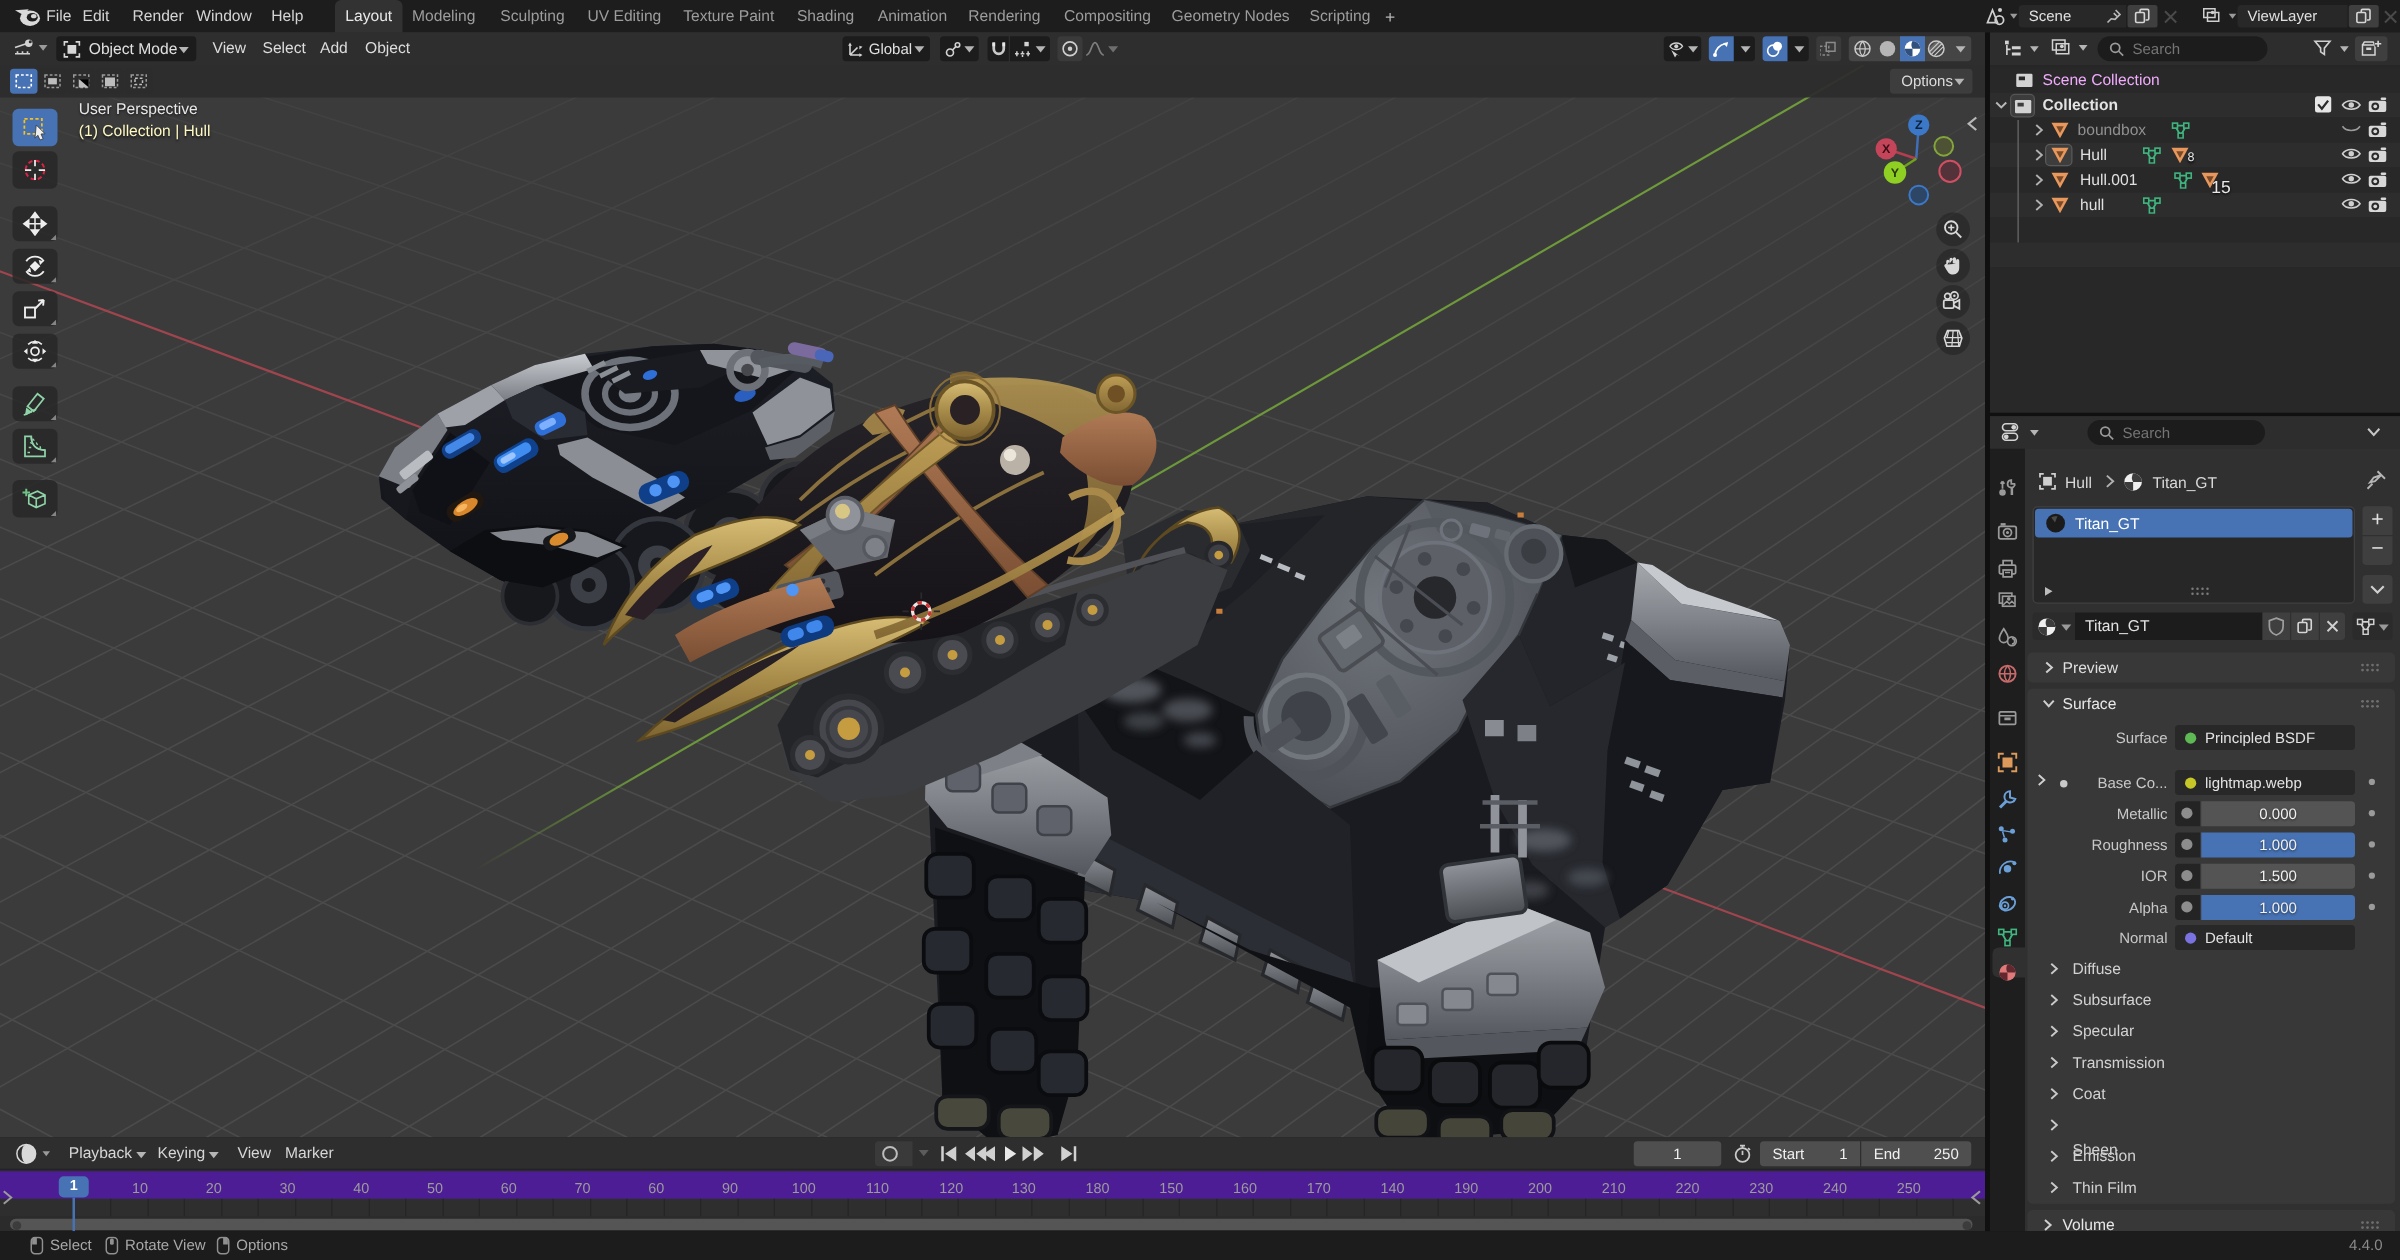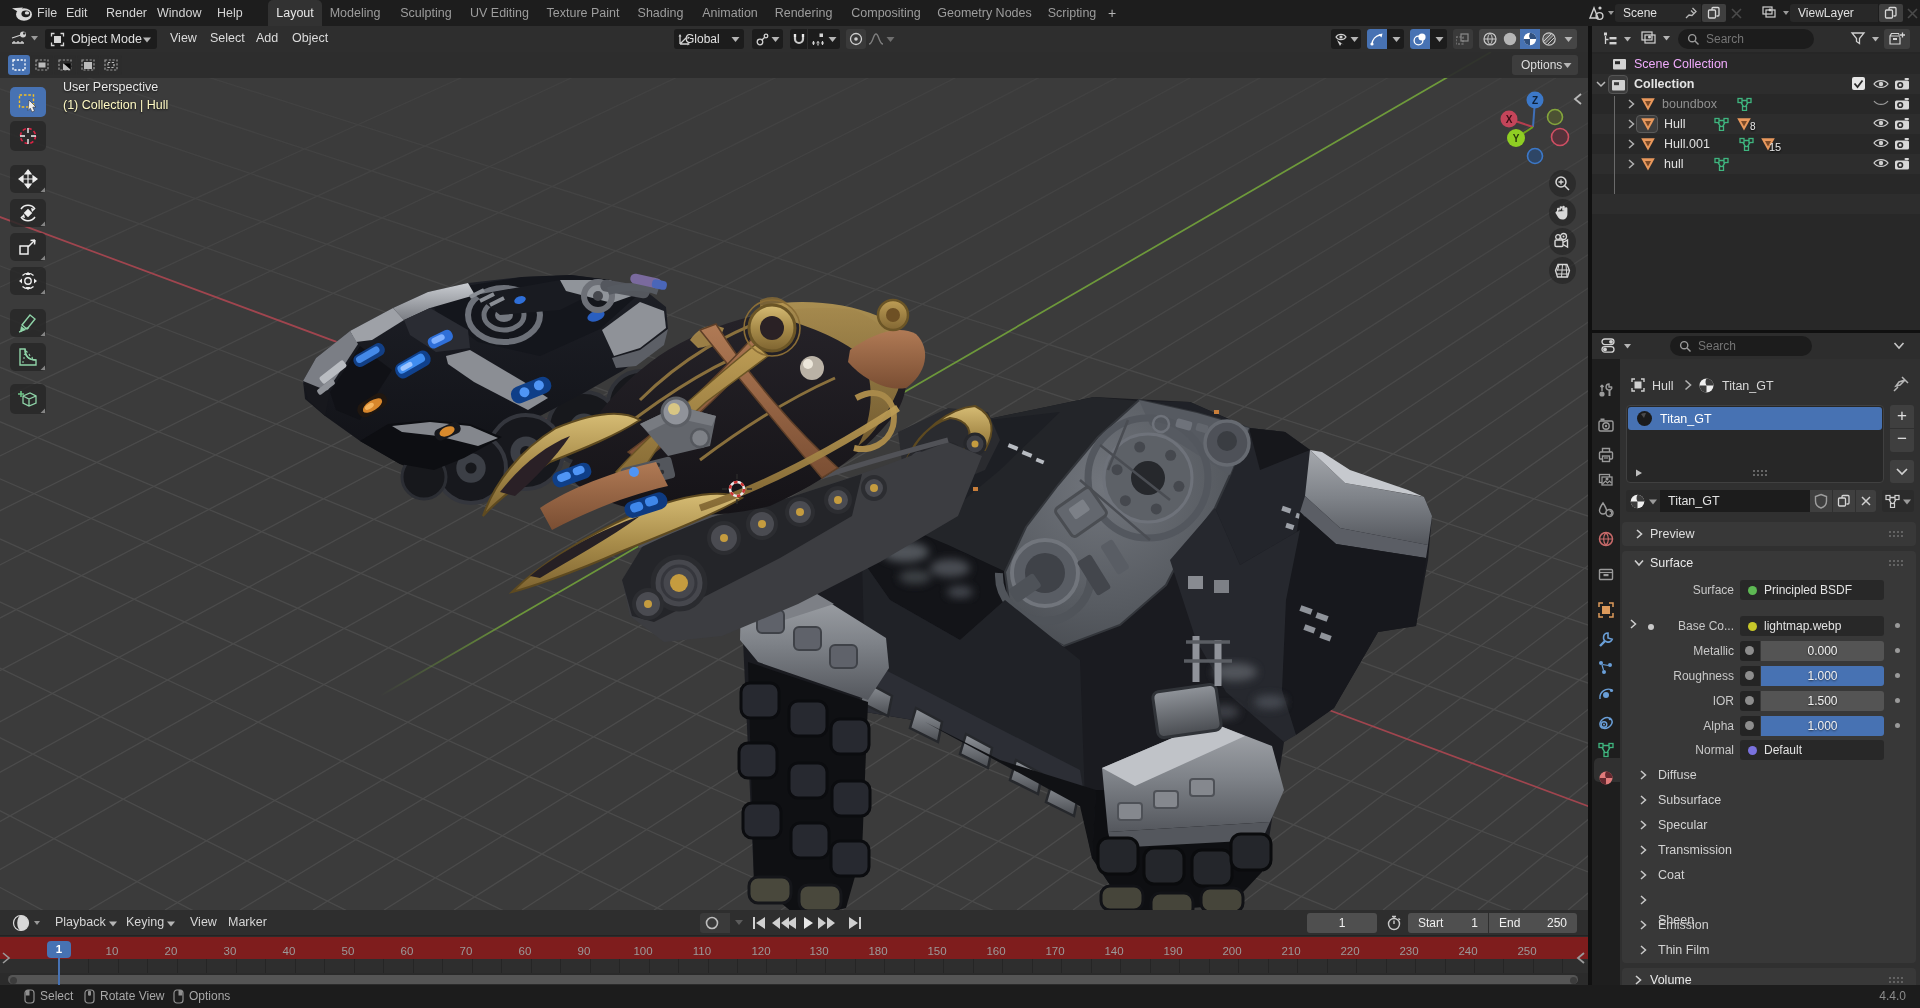--- a/index.html
+++ b/index.html
@@ -681,21 +681,21 @@
           </svg></div>
     <span class="abs" style="left:170px;top:5px;color:#dcdcdc;font-size:12.5px">View</span>
     <span class="abs" style="left:210px;top:5px;color:#dcdcdc;font-size:12.5px">Select</span>
     <span class="abs" style="left:256px;top:5px;color:#dcdcdc;font-size:12.5px">Add</span>
     <span class="abs" style="left:292px;top:5px;color:#dcdcdc;font-size:12.5px">Object</span>
     <div class="abs" style="left:674px;top:3px;width:70px;height:20px;background:#1c1c1c;border-radius:3px;color:#e0e0e0;font-size:12px;line-height:20px">
 <svg class="abs" style="left:4px;top:3px" width="14" height="14" viewBox="0 0 14 14">
             <path d="M2,12 L2,4 M2,12 L10,12 M2,12 L8,6" stroke="#d2d2d2" stroke-width="1.3" fill="none"></path>
             <path d="M2,2 l-1.5,2.5 h3 z M12,12 l-2.5,-1.5 v3 z M9.5,4.5 l0,3 2.5,-2.2 z" fill="#d2d2d2"></path>
           </svg>
-<span style="margin-left:11px">Global</span>
+<span style="margin-left:21px">Global</span>
 <svg class="abs" style="right:4px;top:7px" width="9" height="7" viewBox="0 0 9 7">
             <path d="M0.5,1 l8,0 -4,5 z" fill="#b5b5b5"></path>
           </svg></div>
     <div class="abs" style="left:752px;top:3px;width:31px;height:20px;background:#1c1c1c;border-radius:3px">
 <svg class="abs" style="left:3px;top:3px" width="15" height="15" viewBox="0 0 15 15">
             <circle cx="5" cy="10" r="2.8" fill="none" stroke="#d2d2d2" stroke-width="1.3"></circle>
             <circle cx="11" cy="4" r="1.8" fill="none" stroke="#d2d2d2" stroke-width="1.3"></circle>
             <path d="M7,8 L9.5,5.5" stroke="#d2d2d2" stroke-width="1.3"></path>
           </svg>
 <svg class="abs" style="right:3px;top:7px" width="9" height="7" viewBox="0 0 9 7">
@@ -970,21 +970,21 @@
     <svg class="abs" style="left:147px;top:111px" width="15" height="14" viewBox="0 0 15 14">
         <path d="M3,3.5 L12,3.5 L7.5,11.5 Z" fill="none" stroke="#3fb57f" stroke-width="1.5"></path>
         <rect x="1" y="1.5" width="4" height="4" fill="#282828" stroke="#3fb57f" stroke-width="1.3"></rect>
         <rect x="10" y="1.5" width="4" height="4" fill="#282828" stroke="#3fb57f" stroke-width="1.3"></rect>
         <rect x="5.5" y="9.5" width="4" height="4" fill="#282828" stroke="#3fb57f" stroke-width="1.3"></rect>
       </svg>
     <svg class="abs" style="left:168px;top:111px" width="16" height="15" viewBox="0 0 16 15">
         <path d="M1.2,1.2 h13.6 l-6.8,12.3 z" fill="#e8985c"></path>
         <path d="M5,4 h6 l-3,5.4 z" fill="#7a4a28"></path>
       </svg>
-    <div class="abs" style="left:177px;top:115px;color:#e8e8e8;font-size:11px;text-shadow:0 1px 2px #000">15</div>
+    <div class="abs" style="left:177px;top:115px;color:#e8e8e8;font-size:14px;text-shadow:0 1px 2px #000">15</div>
     <svg class="abs" style="left:281px;top:111px" width="16" height="12" viewBox="0 0 16 12">
         <path d="M1,6 C4,1.5 12,1.5 15,6 C12,10.5 4,10.5 1,6 Z" fill="none" stroke="#cfcfcf" stroke-width="1.3"></path>
         <circle cx="8" cy="6" r="2.2" fill="#cfcfcf"></circle>
       </svg>
     <svg class="abs" style="left:302px;top:111px" width="16" height="14" viewBox="0 0 16 14">
         <rect x="1" y="3.5" width="14" height="9" rx="1.5" fill="#d8d8d8"></rect>
         <circle cx="6.2" cy="8" r="3.1" fill="#2a2a2a"></circle>
         <circle cx="6.2" cy="8" r="1.5" fill="#d8d8d8"></circle>
         <rect x="10.5" y="1" width="4.5" height="2" rx="1" fill="#d8d8d8"></rect>
       </svg>
@@ -1345,21 +1345,21 @@
 
       <div class="abs" style="left:1307px;top:3px;width:70px;height:20px;background:#4f4f4f;border-radius:3px;color:#f0f0f0;text-align:center;line-height:20px;font-size:12px">1</div>
       <svg class="abs" style="left:1386px;top:5px" width="16" height="16" viewBox="0 0 16 16">
         <circle cx="8" cy="9" r="5.5" fill="none" stroke="#c9c9c9" stroke-width="1.4"></circle>
         <path d="M8,9 L8,5.5 M6,1.5 h4 M8,1.5 v2 M12.5,3.5 l1.5,1.5" stroke="#c9c9c9" stroke-width="1.4" fill="none"></path>
       </svg>
       <div class="abs" style="left:1408px;top:3px;width:80px;height:20px;background:#4f4f4f;border-radius:3px 0 0 3px;color:#f0f0f0;font-size:12px;line-height:20px"><span style="margin-left:10px">Start</span><span style="position:absolute;right:10px">1</span></div>
       <div class="abs" style="left:1489px;top:3px;width:88px;height:20px;background:#4f4f4f;border-radius:0 3px 3px 0;color:#f0f0f0;font-size:12px;line-height:20px"><span style="margin-left:10px">End</span><span style="position:absolute;right:10px">250</span></div>
     </div>
 
-    <div class="abs" id="ruler" style="left:0;top:27px;width:1588px;height:31px;background:#7f1d1d">
+    <div class="abs" id="ruler" style="left:0;top:27px;width:1588px;height:31px;background:#4c1d95">
         <span class="rnum" style="left:97px">10</span>
         <span class="rnum" style="left:156px">20</span>
         <span class="rnum" style="left:215px">30</span>
         <span class="rnum" style="left:274px">40</span>
         <span class="rnum" style="left:333px">50</span>
         <span class="rnum" style="left:392px">60</span>
         <span class="rnum" style="left:451px">70</span>
         <span class="rnum" style="left:510px">60</span>
         <span class="rnum" style="left:569px">90</span>
         <span class="rnum" style="left:628px">100</span>

